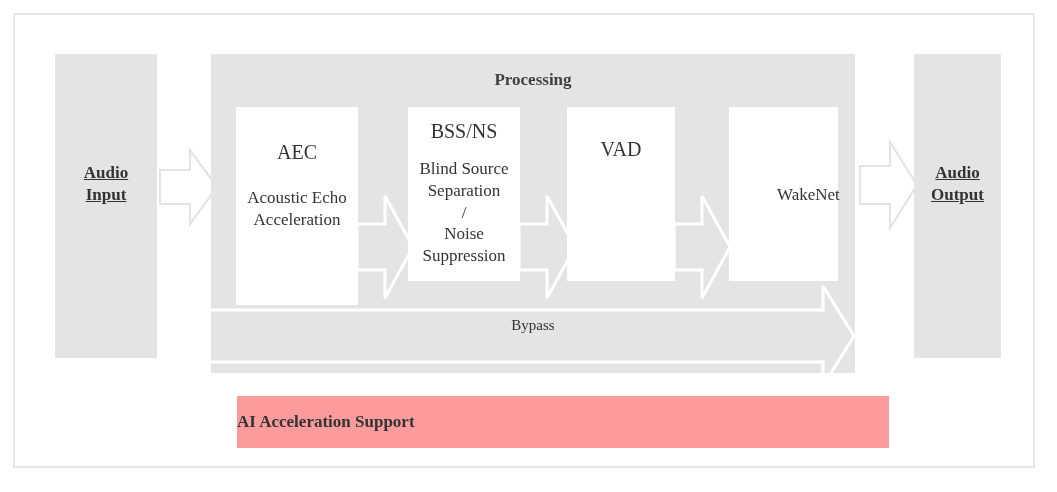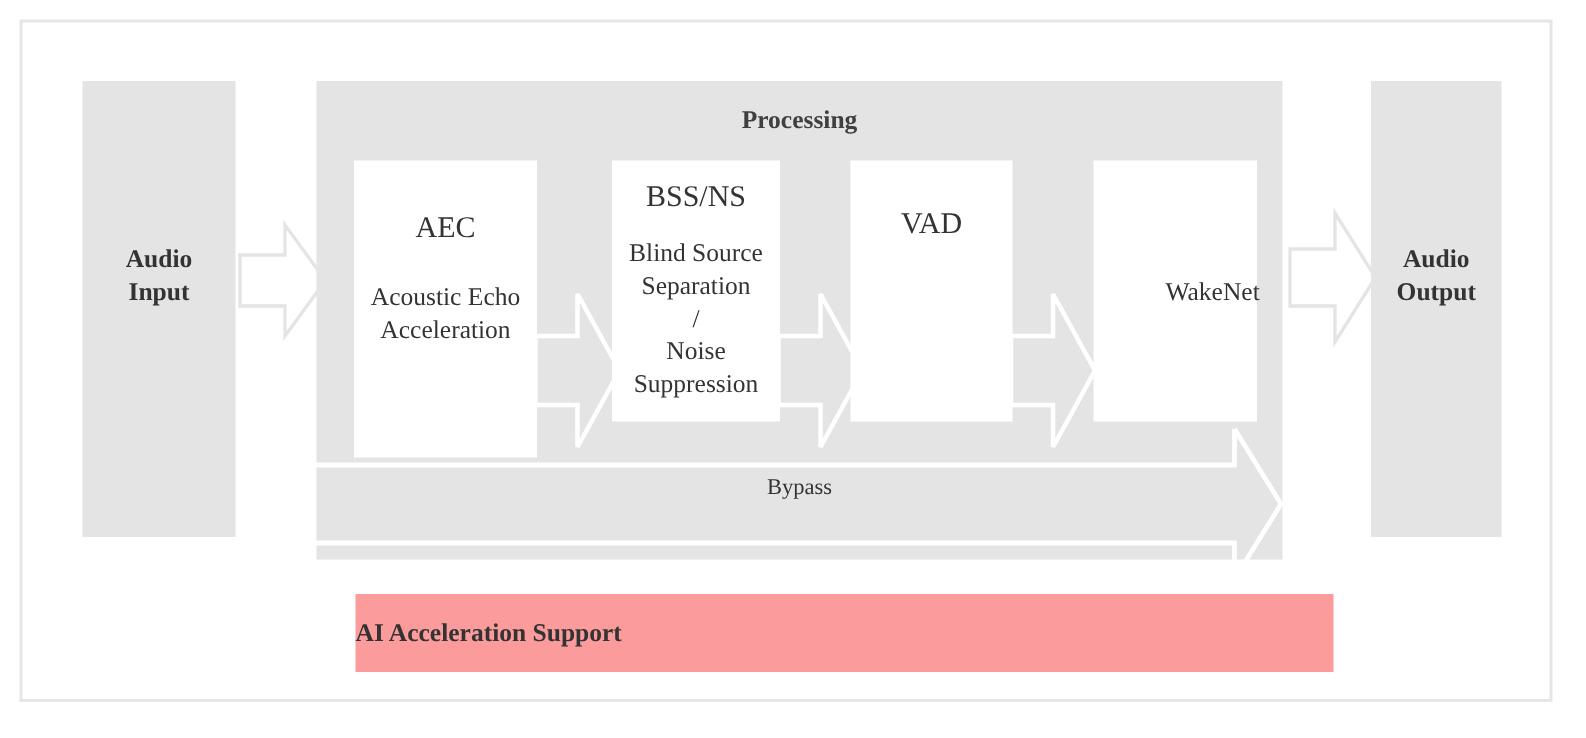--- a/index.html
+++ b/index.html
@@ -48,20 +48,21 @@
   }
   .endpoint-label {
     position: absolute;
     left: 0;
     right: 0;
     text-align: center;
     font-weight: bold;
     font-size: 17px;
     color: #333333;
     line-height: 1.32;
+    text-decoration: underline;
   }
   #processing-title {
     position: absolute;
     left: 0;
     right: 0;
     top: 16px;
     text-align: center;
     font-weight: bold;
     font-size: 17px;
     color: #404040;

